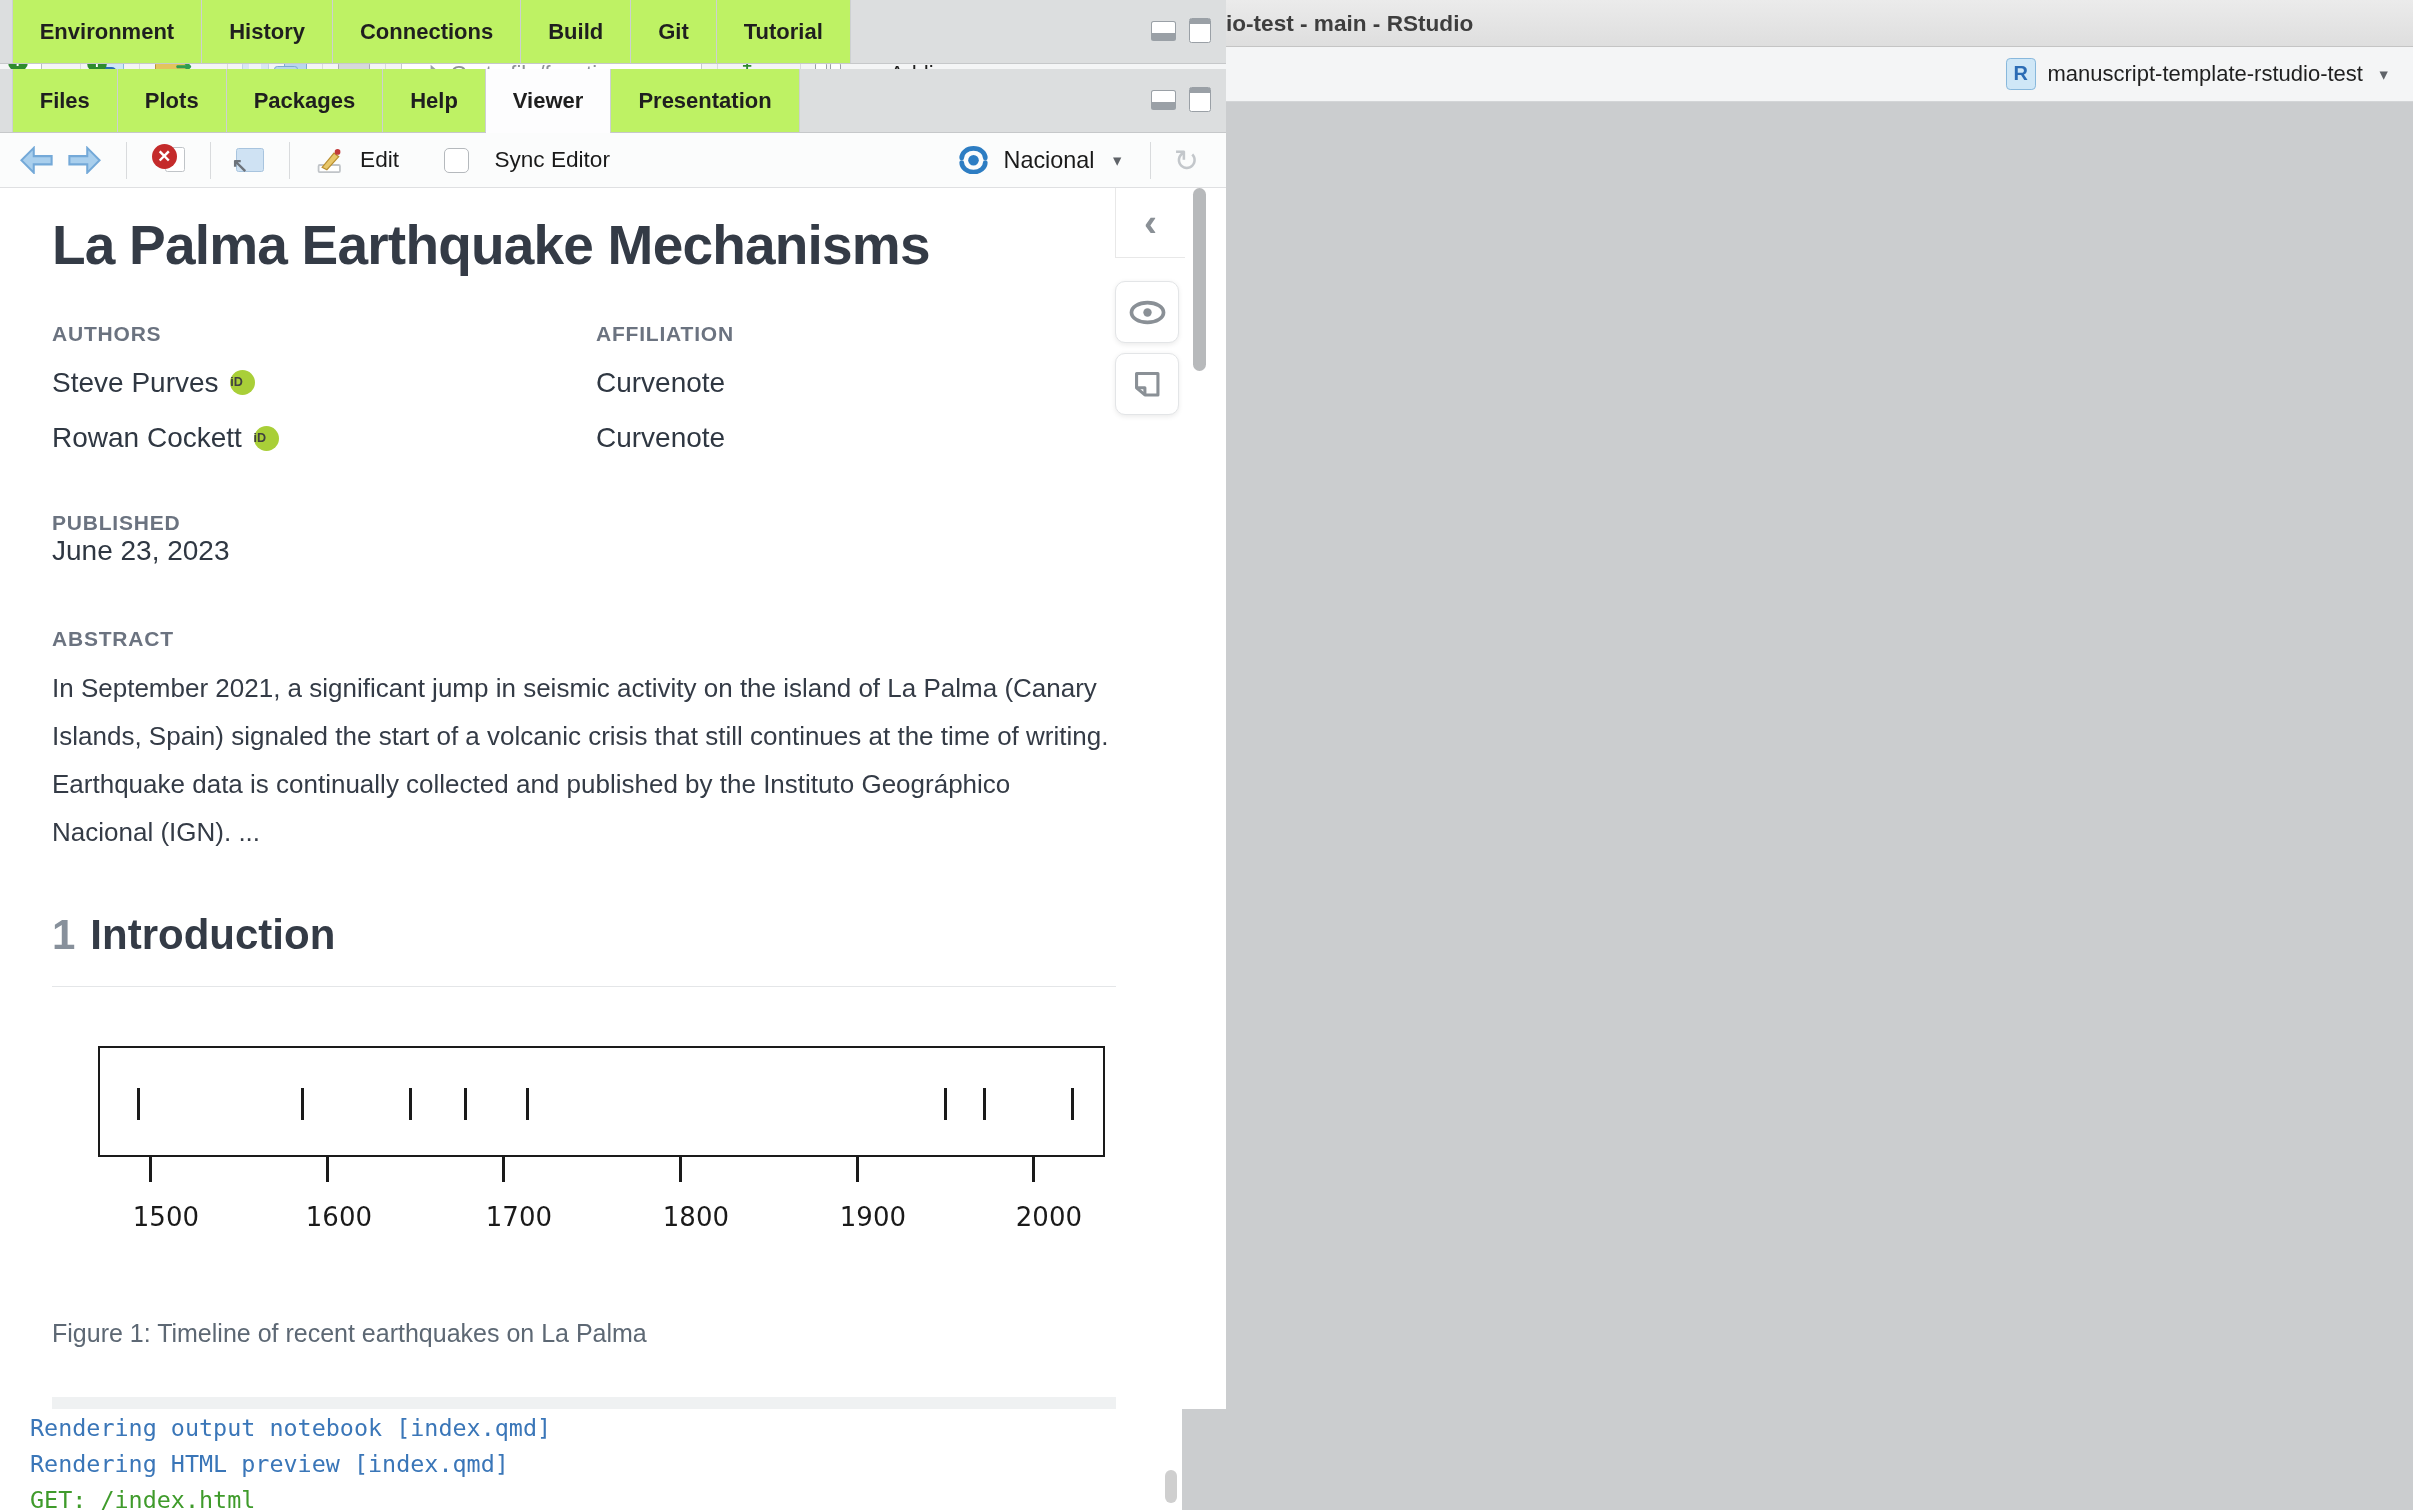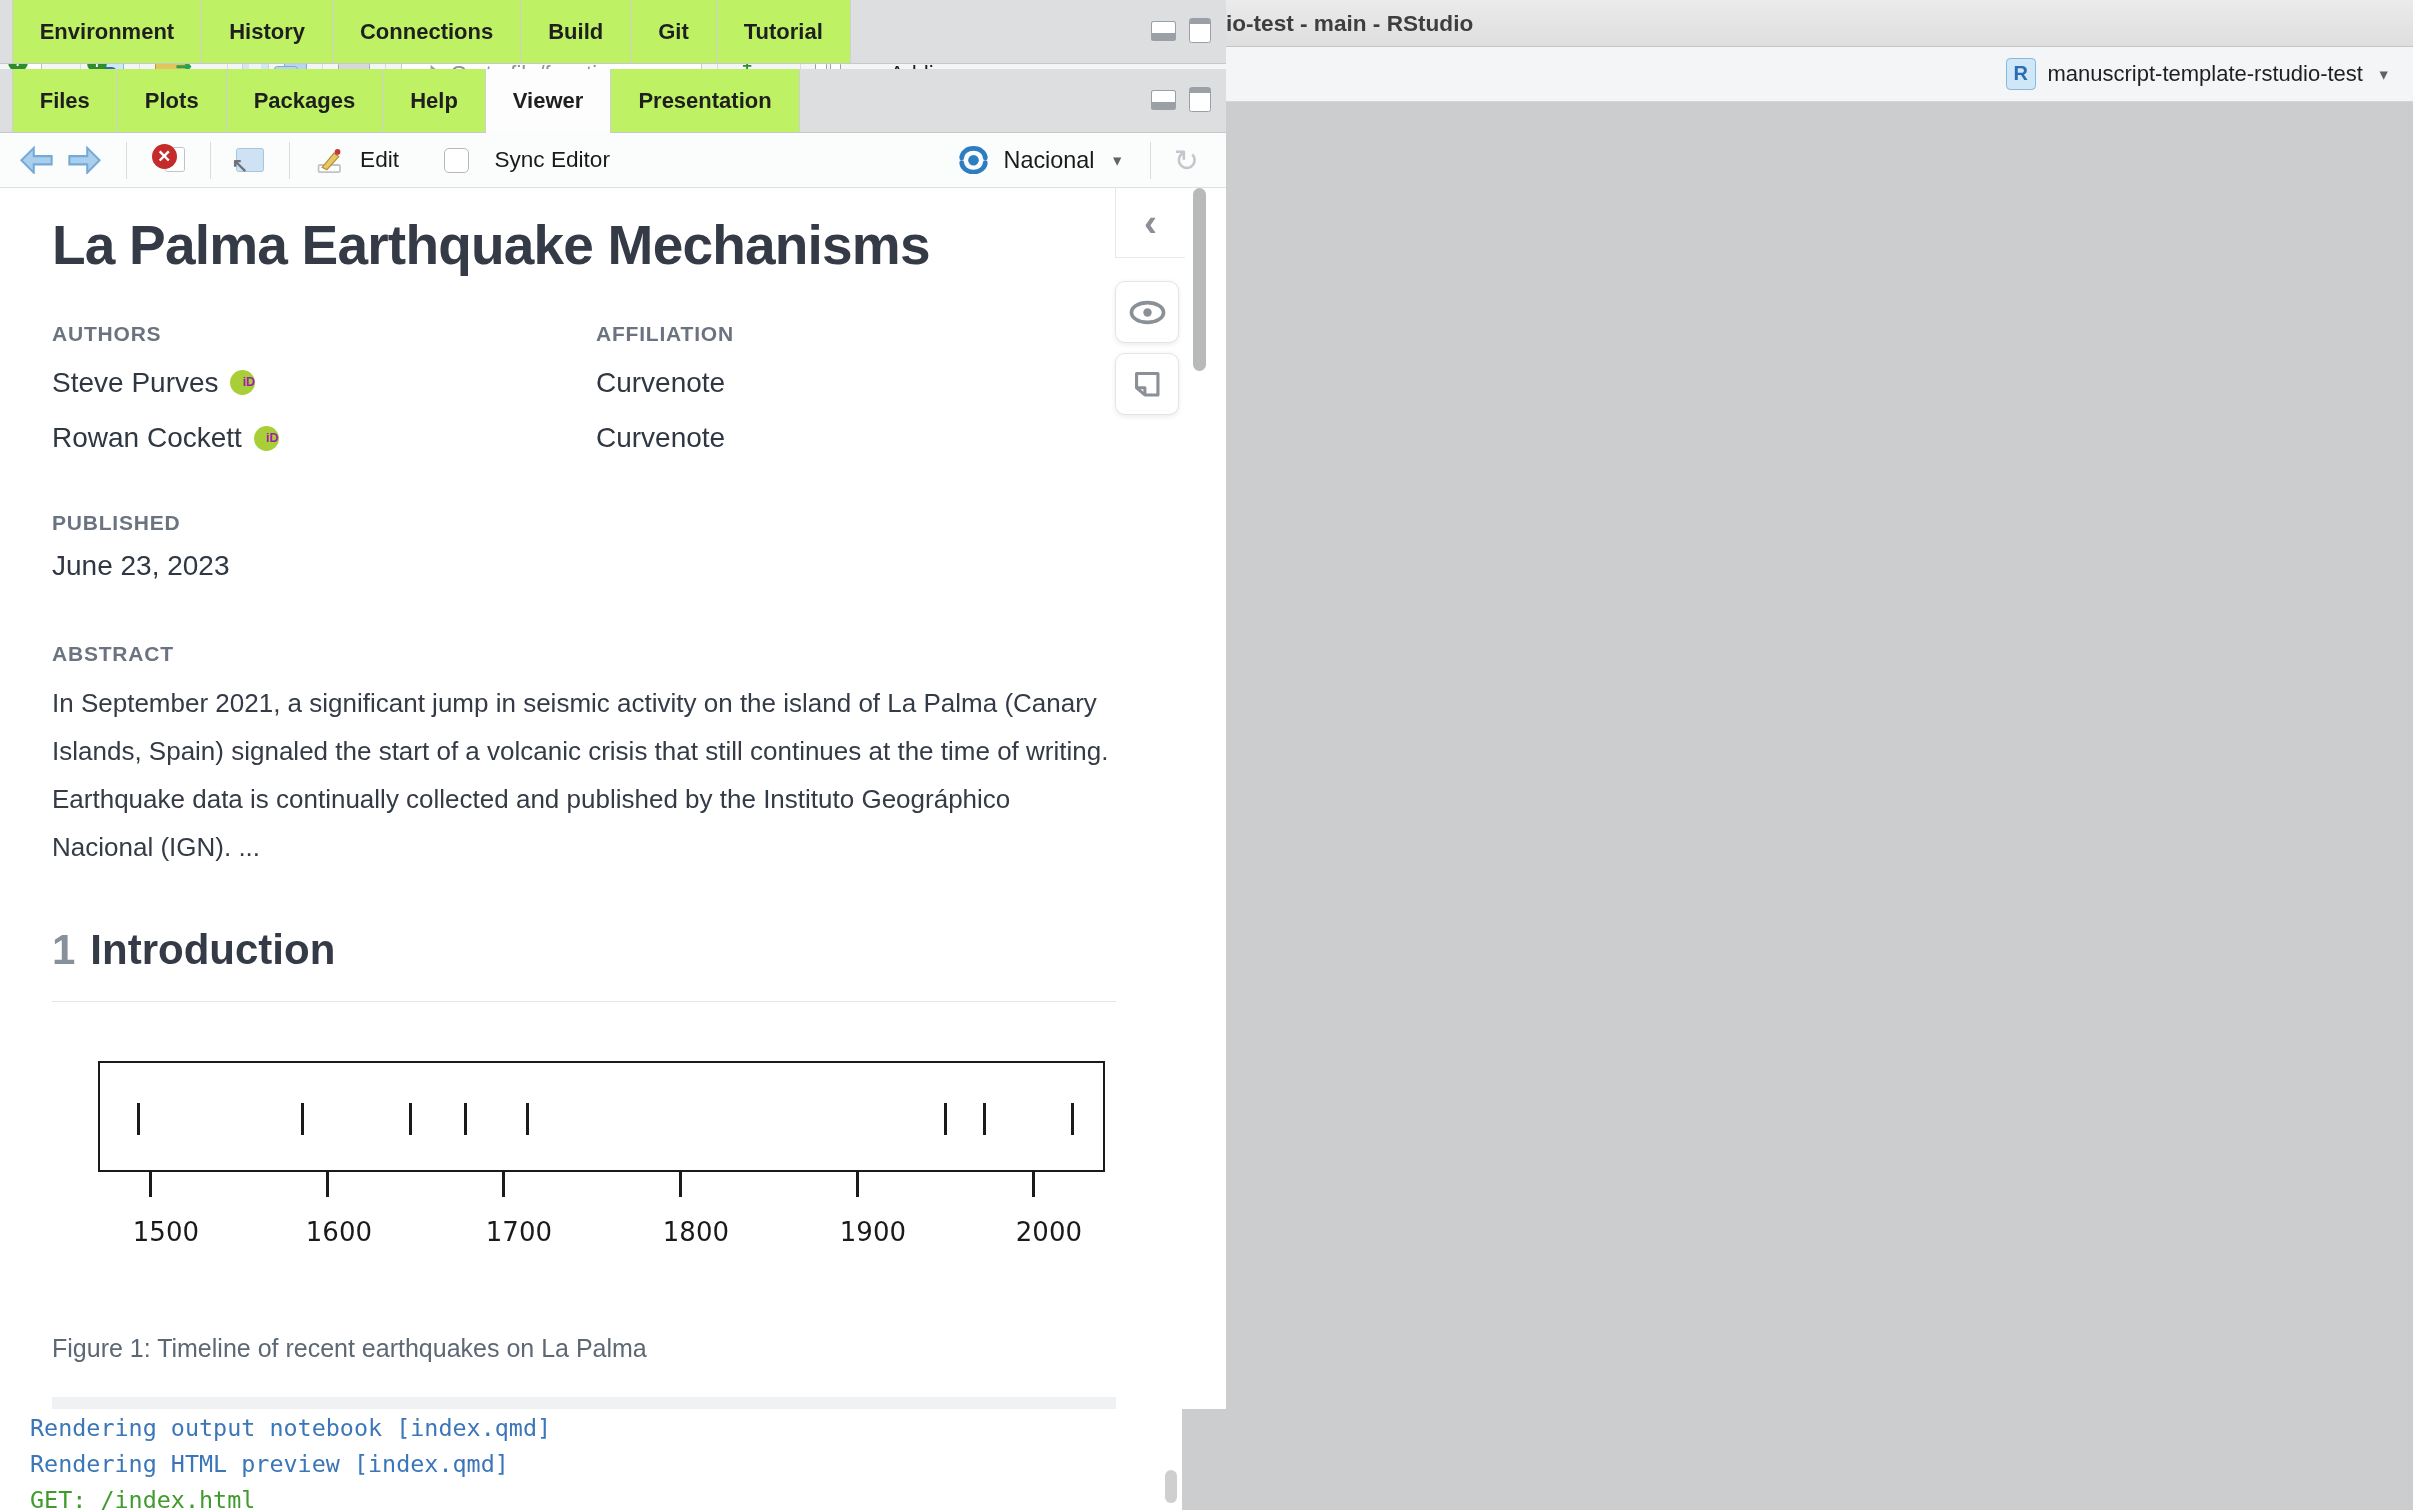--- a/index.html
+++ b/index.html
@@ -168,23 +168,23 @@
 
   
   #viewer-content { position:relative; width:1226px; height:1221px; background:#fff; overflow:hidden; }
   #article { position:absolute; left:52px; top:0; width:1064px; }
   #art-title { margin-top:25px; font-size:55px; font-weight:bold; color:#343b46; letter-spacing:-0.8px; }
   .meta-label { font-size:21px; font-weight:bold; color:#6b7380; letter-spacing:0.8px; }
   .authors-grid { position:relative; margin-top:45px; }
   .col-aff { position:absolute; left:544px; top:0; }
   .author-row { display:flex; align-items:center; gap:11.7px; margin-top:18.4px; height:37px; }
   .author-name, .aff-name, #published-date { font-size:28px; color:#2f3742; }
-  .orcid { width:25px; height:25px; border-radius:50%; background:#a9cf38; color:#a21caf; font-size:12.6px; font-weight:bold;
-    text-align:right; line-height:25px; }
-  #published-label { margin-top:54px; } #published-date { margin-top:15px; }
+  .orcid { width:25px; height:25px; border-radius:50%; background:#a9cf38; color:#404040; font-size:12.6px; font-weight:bold;
+    text-align:left; line-height:25px; }
+  #published-label { margin-top:54px; } #published-date { }
   #abstract-label { margin-top:60px; }
   #abstract-text { margin-top:13.4px; font-size:26px; line-height:48px; color:#343b46; }
   #section-heading { margin-top:55px; font-size:42px; font-weight:bold; color:#343b46; }
   #section-heading .num { color:#87909b; margin-right:15px; }
   #art-hr { margin-top:27px; border:none; border-top:1.7px solid #e4e6e8; }
 
   #figure-wrap { position:relative; margin-top:59px; margin-left:46px; width:1007px; height:268px;
     font-family:"DejaVu Sans", sans-serif; }
   #plot-box { position:absolute; left:0; top:0; width:1007px; height:111px; border:2.5px solid #1a1a1a; background:#fff; }
   .ev-tick { position:absolute; top:40px; width:2.5px; height:32px; background:#1a1a1a; }

